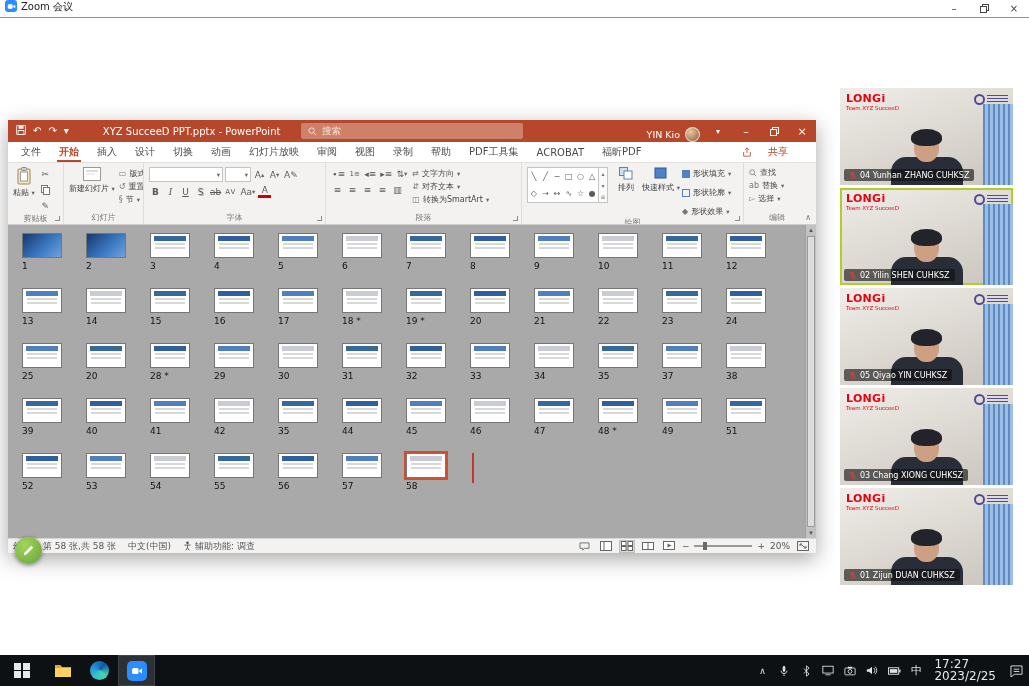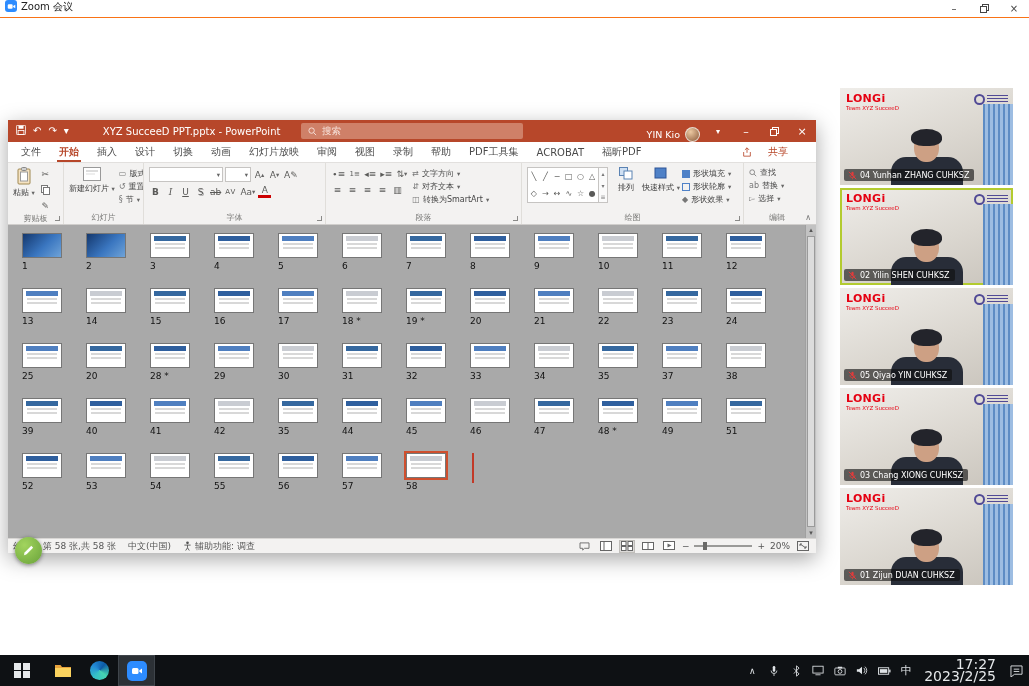--- a/index.html
+++ b/index.html
@@ -107,21 +107,21 @@
 .tbtn{width:44px;display:flex;align-items:center;justify-content:center}
 .winlogo{display:grid;grid-template-columns:7px 7px;grid-template-rows:7px 7px;gap:1.5px}
 .winlogo span{background:#e6e9eb;display:block}
 .tapp{width:37px;display:flex;align-items:center;justify-content:center}
 .tapp.active{background:#2c3136;box-shadow:inset 0 0 0 1px #3f454b}
 .zoomapp{width:20px;height:20px;border-radius:5px;background:#2d8cff;display:flex;align-items:center;justify-content:center}
 .edge{width:19px;height:19px;border-radius:50%;background:conic-gradient(from 220deg,#35c1c8,#2389d6,#0c59a4,#46d3b0,#35c1c8)}
 .tray{margin-left:auto;display:flex;align-items:center}
 .tray-ic{width:22px;height:31px;display:flex;align-items:center;justify-content:center;font-size:9px;color:#dfe3e6}
 .ime{font-size:11px;width:22px;text-align:center}
-.clock{font-size:14px;line-height:11.5px;text-align:right;padding:0 7px}
+.clock{font-size:12px;line-height:11.5px;text-align:left;padding:0 7px}
 </style>
 </head>
 <body>
 
 <div class="screen">
 
   <div class="zoom-tb">
     <span class="zoom-ic">
       <svg width="9" height="9" viewBox="0 0 12 12">
           <rect x="1" y="3" width="6.5" height="6" rx="1.5" fill="#fff"></rect>
@@ -367,21 +367,21 @@
                   <rect x="5" y="4" width="8" height="8" fill="#fff" stroke="#5b83b3"></rect>
                 </svg>
               <span>排列</span>
             </div>
             <div class="bigbtn" style="width:34px">
               <svg width="14" height="13" viewBox="0 0 14 13">
                   <rect x="1" y="1" width="11" height="10" fill="#4f81c7" stroke="#2f5597"></rect>
                 </svg>
               <span><span>快速样式</span> <i class="dv">▾</i></span>
             </div>
-            <div class="mini-col" style="gap:2px;margin-top:1px">
+            <div class="mini-col" style="gap:8px;margin-top:1px">
               <span class="sm-row">
                   <i class="swatch-f"></i>
                   <span>形状填充</span>
                   <i class="dv">▾</i>
                 </span>
               <span class="sm-row">
                   <i class="swatch-o"></i>
                   <span>形状轮廓</span>
                   <i class="dv">▾</i>
                 </span>

